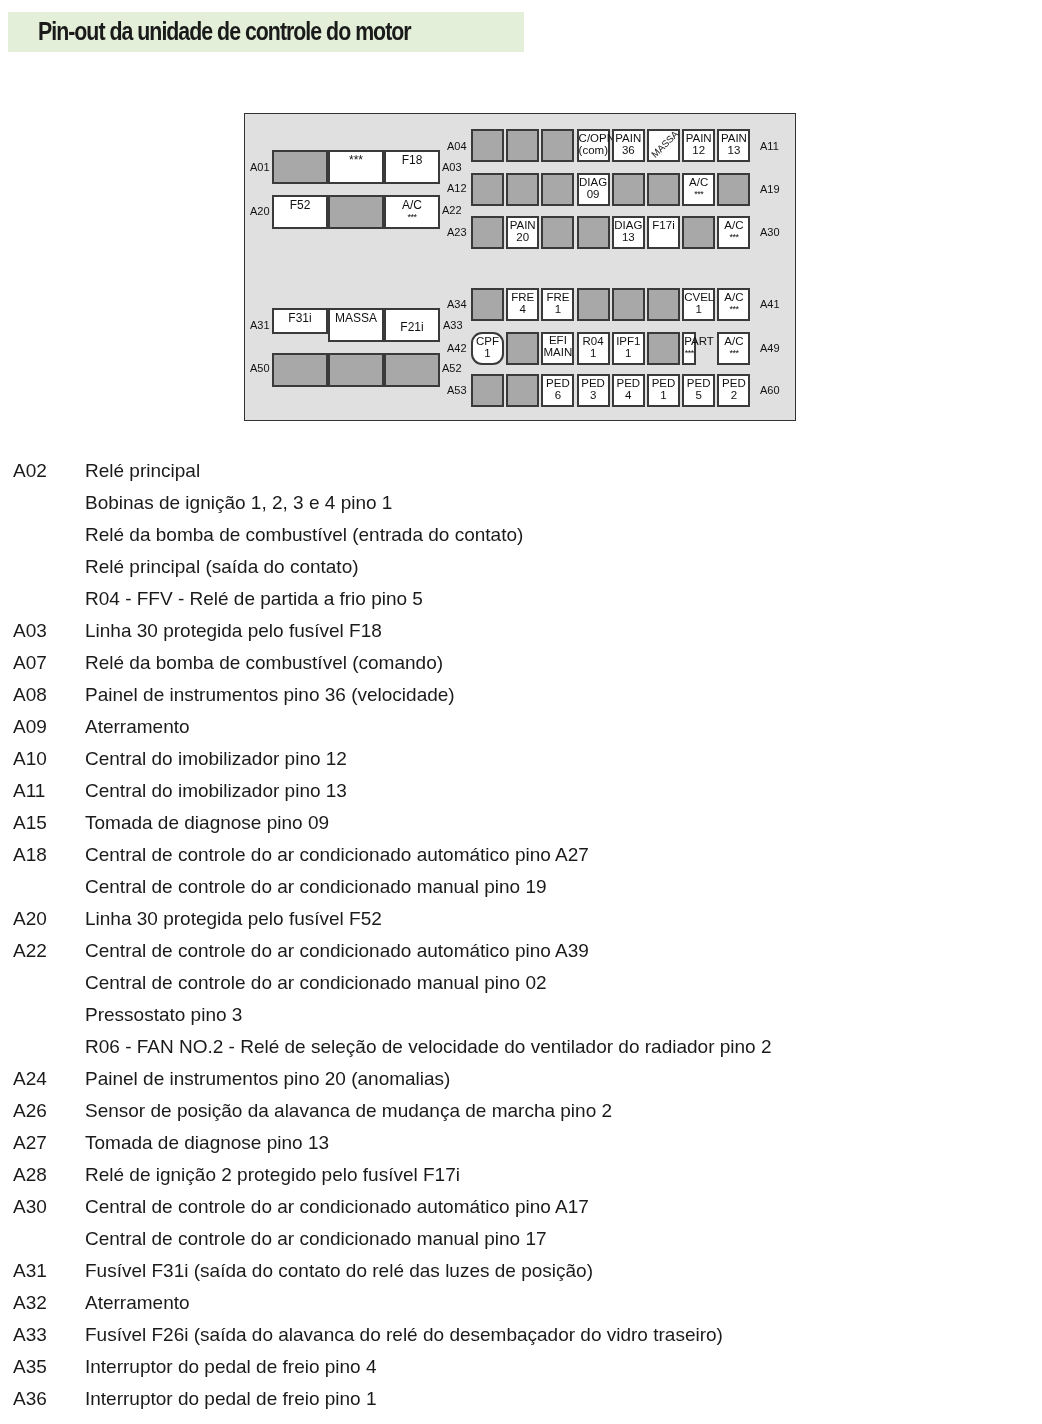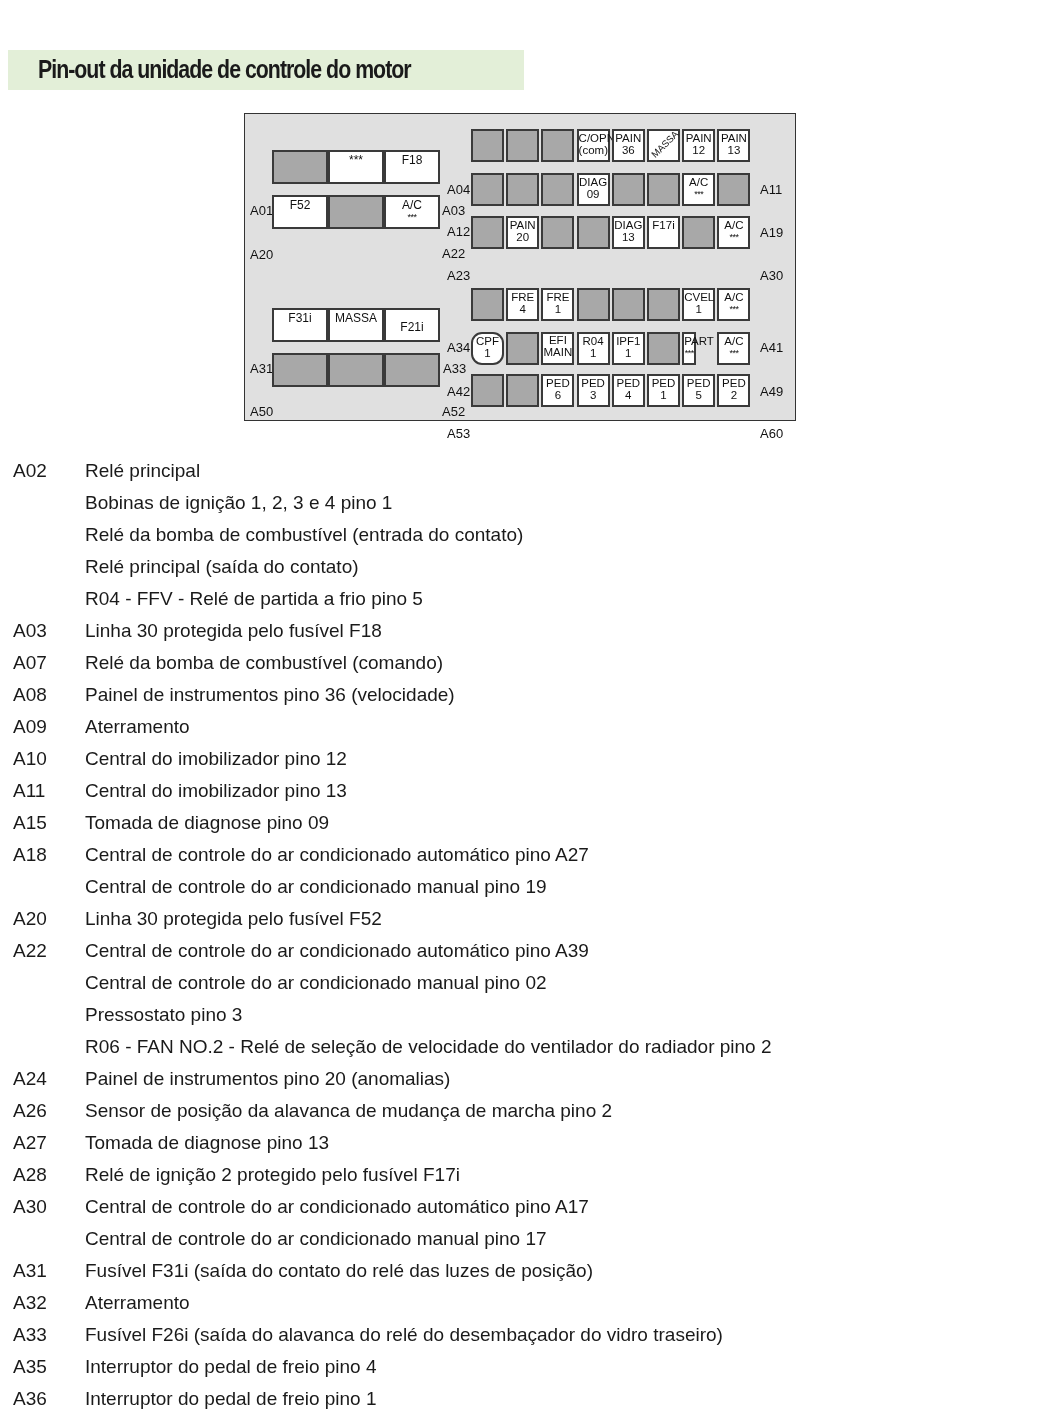--- a/index.html
+++ b/index.html
@@ -1,25 +1,25 @@
 <!DOCTYPE html>
 <html><head>
 <meta charset="utf-8">
 <style>
   html, body { margin:0; padding:0; background:#fff; }
   body { width:1042px; height:1424px; position:relative; overflow:hidden; font-family:"Liberation Sans", sans-serif; color:#1a1a1a; }
-  .title-bar { position:absolute; left:8px; top:12px; width:516px; height:40px; background:#e3efd8;margin-top:38px; }
+  .title-bar { position:absolute; left:8px; top:12px; width:516px; height:40px; background:#e3efd8; }
   .title-text { position:absolute; left:30px; top:4px; font-family:"Liberation Sans", sans-serif; font-weight:bold; font-size:26px; letter-spacing:-1.2px; transform:scaleX(0.82); transform-origin:left center; color:#1a1a1a; white-space:nowrap; }
   .diagram { position:absolute; left:244px; top:113px; width:552px; height:308px; background:#e0e0e0; border:1px solid #333; box-sizing:border-box; }
   .cell { position:absolute; box-sizing:border-box; border:2px solid #3a3a3a; background:#fff; font-size:11.5px; text-align:center; line-height:12px; color:#111; }
   .cell.empty { background:#a8a8a8; }
   .cell.big { font-size:12px; }
   .cell .l1, .cell .l2 { display:block; }
   .cell .stars { font-size:9px; letter-spacing:-0.5px; }
-  .pinlabel { position:absolute; font-size:13px; color:#111;margin-top:42px; }
+  .pinlabel { position:absolute; font-size:11px; color:#111; }
   .rot { display:inline-block; transform:rotate(-45deg); font-size:9.5px; margin-top:8px; }
   .list { position:absolute; left:0; top:460px; width:1042px; }
   .row { position:absolute; left:0; height:30px; font-size:19px; white-space:nowrap; }
   .row .pin { position:absolute; left:13px;text-align:right; }
   .row .desc { position:absolute; left:85px; }
 </style>
 </head>
 <body>
 
 <div class="title-bar">
@@ -57,21 +57,21 @@
       <span class="l1">F18</span>
     </div>
     <div class="cell big" style="left: 27px; top: 81px; width: 56px; height: 34px; padding-top: 2px;">
       <span class="l1">F52</span>
     </div>
     <div class="cell empty big" style="left: 83px; top: 81px; width: 56px; height: 34px;"></div>
     <div class="cell big" style="left: 139px; top: 81px; width: 56px; height: 34px; padding-top: 2px;">
       <span class="l1">A/C</span>
       <span class="l2 stars">***</span>
     </div>
-    <div class="cell big" style="left: 27px; top: 194px; width: 56px; height: 34px; padding-top: 2px;">
+    <div class="cell big" style="left: 27px; top: 194px; width: 56px; height: 26px; padding-top: 2px;">
       <span class="l1">F31i</span>
     </div>
     <div class="cell big" style="left: 83px; top: 194px; width: 56px; height: 34px; padding-top: 2px;">
       <span class="l1">MASSA</span>
     </div>
     <div class="cell big" style="left: 139px; top: 194px; width: 56px; height: 34px; padding-top: 11px;">
       <span class="l1">F21i</span>
     </div>
     <div class="cell empty big" style="left: 27px; top: 239px; width: 56px; height: 34px;"></div>
     <div class="cell empty big" style="left: 83px; top: 239px; width: 56px; height: 34px;"></div>

